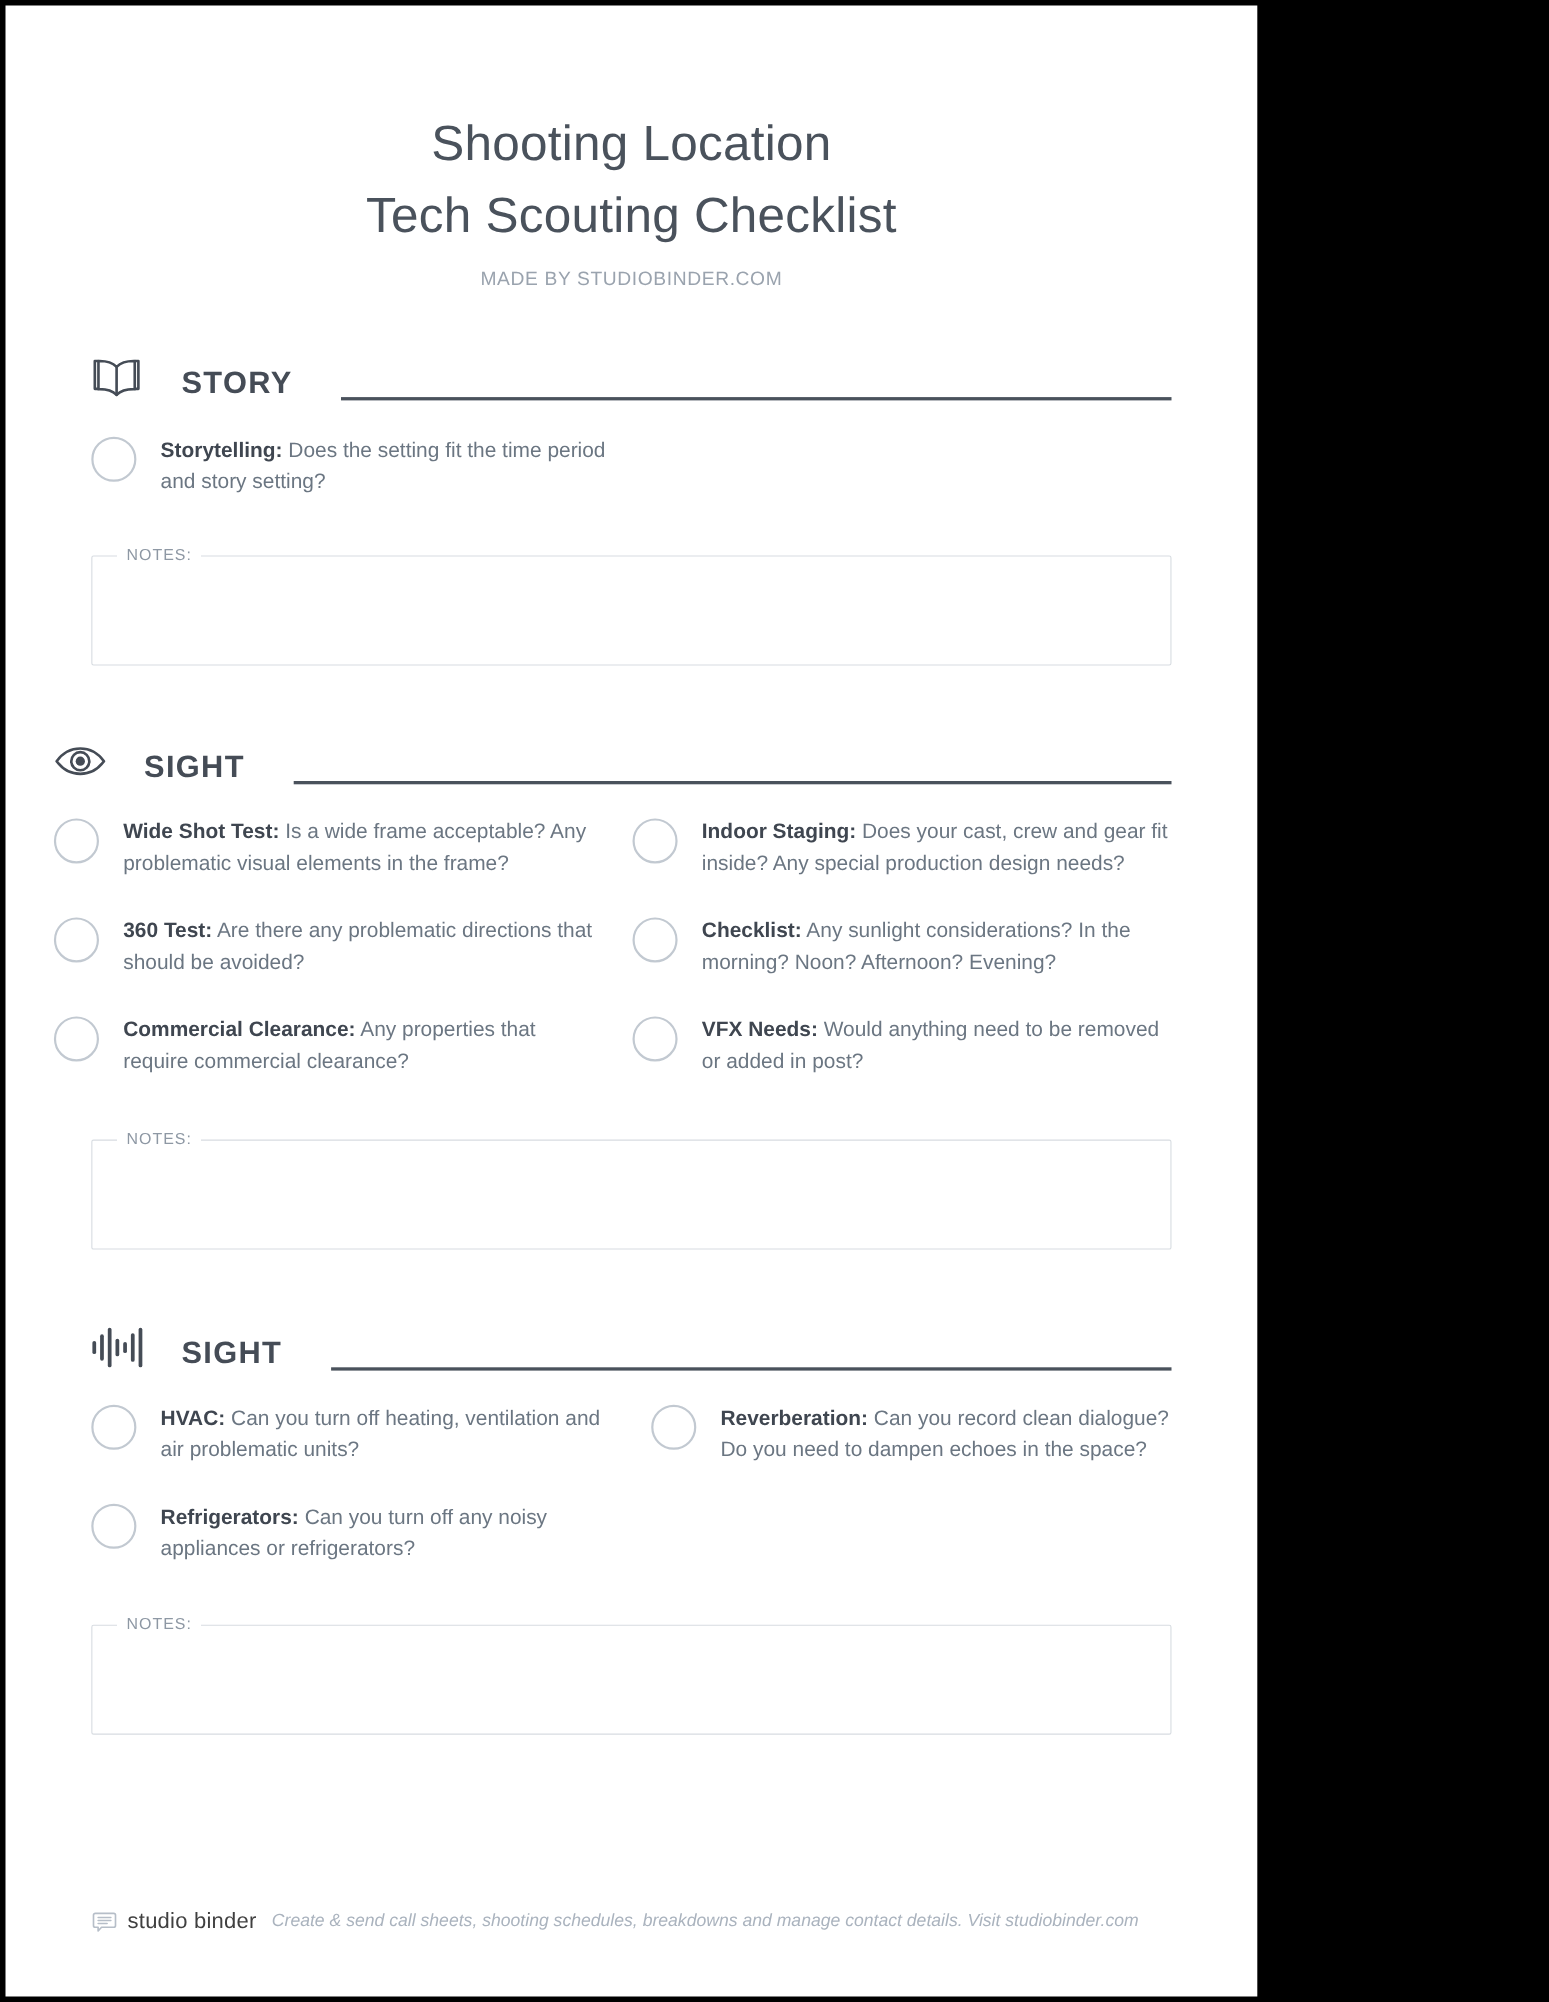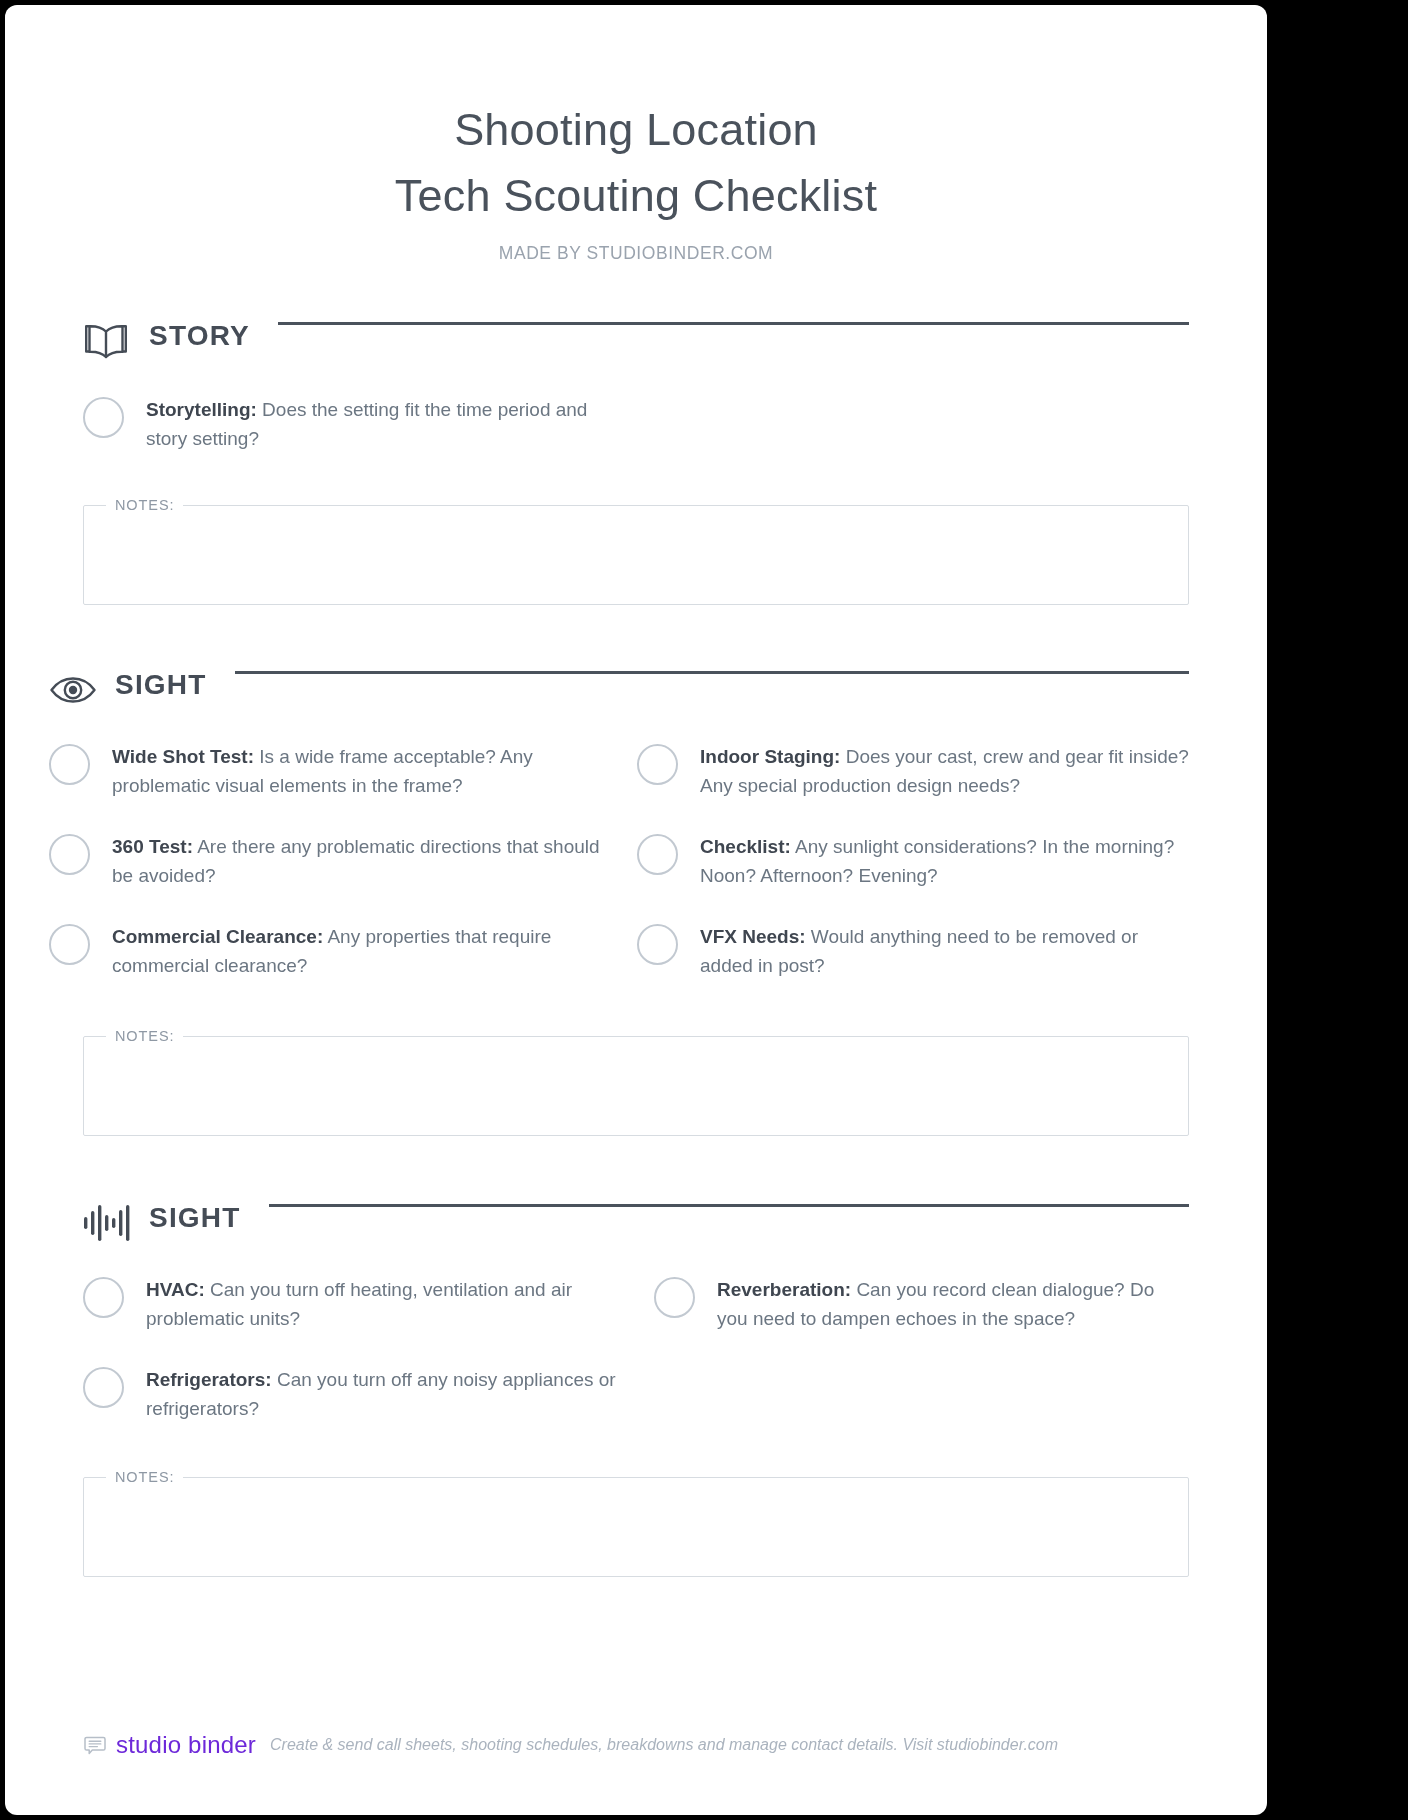--- a/index.html
+++ b/index.html
@@ -8,25 +8,24 @@
     width: 1408px;
     height: 1820px;
     background: #000000;
     font-family: "Liberation Sans", sans-serif;
   }
 
   .page {
     position: absolute;
     left: 5px;
     top: 5px;
-    width: 1262px;
+    width: 1138px;
     height: 1810px;
     background: #ffffff;
     overflow: hidden;
-    border-radius: 12px;
   }
 
   
   .header { padding-top: 92px; text-align: center; }
 
   .title {
     font-size: 45px;
     font-weight: 400;
     line-height: 66px;
     color: #4a525c;
@@ -42,22 +41,22 @@
   }
 
   
   .section { padding: 0 78px; }
   #section-story { margin-top: 56px; }
   #section-sight { margin-top: 64px; padding-left: 44px; }
   #section-sound { margin-top: 66px; }
 
   .section-head {
     display: flex;
-    align-items: flex-start;
-    gap: 16px;
+    align-items: flex-end;
+    gap: 32px;
     height: 44px;
   }
 
   .section-icon {
     width: 50px;
     height: 42px;
     display: flex;
     align-items: center;
     justify-content: flex-start;
     flex: 0 0 auto;
@@ -163,22 +162,22 @@
     right: 78px;
     bottom: 56px;
     display: flex;
     align-items: center;
     gap: 9px;
   }
 
   .footer-logo-icon { flex: 0 0 auto; width: 24px; height: 24px; }
 
   .footer-brand {
-    font-size: 24px;
-    color: #6d28d9;
+    font-size: 20px;
+    color: #404040;
     letter-spacing: .2px;
     white-space: nowrap;
   }
 
   .footer-tagline {
     font-size: 16px;
     font-style: italic;
     color: #aab3be;
     white-space: nowrap;
     margin-left: 5px;

